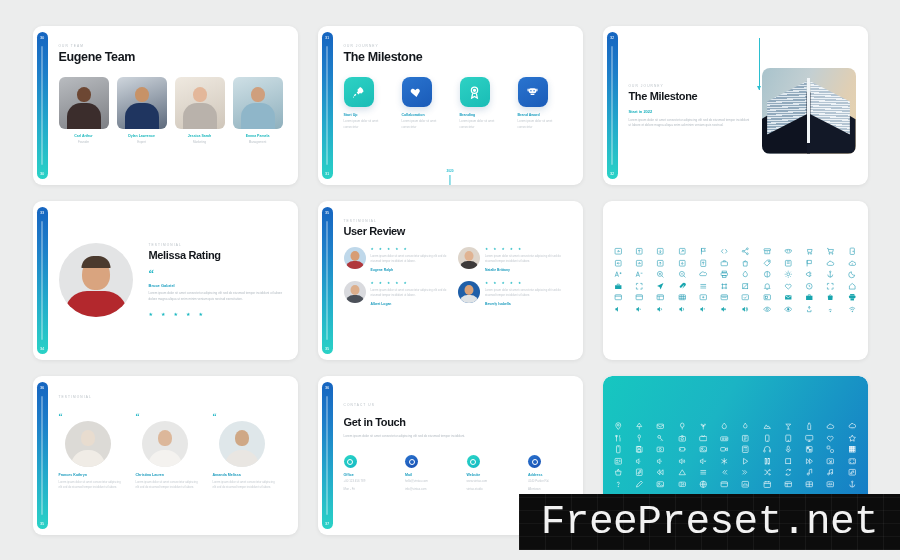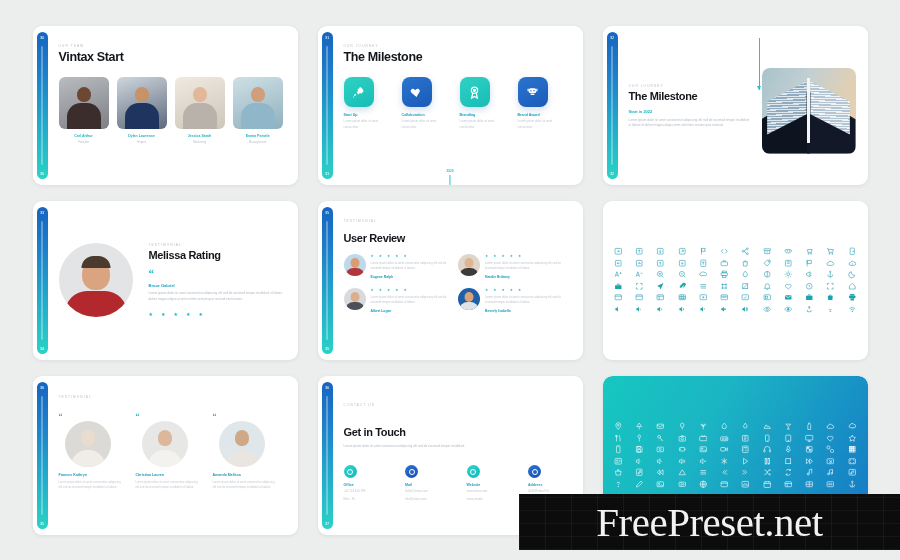--- a/index.html
+++ b/index.html
@@ -191,37 +191,37 @@
   
   .wm {
     position: absolute; left: 519px; top: 494px; width: 381px; height: 56px;
     background:
       repeating-linear-gradient(0deg, rgba(255,255,255,0.045) 0 1px, rgba(0,0,0,0) 1px 13px),
       repeating-linear-gradient(90deg, rgba(255,255,255,0.05) 0 1px, rgba(0,0,0,0) 1px 26px),
       #0c0c0c;
     display: flex; align-items: center; justify-content: center; z-index: 40;
   }
   .wm span {
-    font-family: Liberation Serif, serif; font-size: 41px; color: #f2f2f2;
+    font-family: Liberation Mono, monospace; font-size: 41px; color: #f2f2f2;
     letter-spacing: -0.5px;
   }
 </style>
 </head>
 <body>
 
 <div class="grid">
 
   <div class="cell">
     <div class="slide">
       <div class="rail"></div>
       <div class="rail-num top">30</div>
       <div class="rail-num bot">30</div>
       <div class="body" style="padding-top:18px">
         <div class="eyebrow">OUR TEAM</div>
-        <div class="title" style="margin-top:3px">Vintax Start</div>
+        <div class="title" style="margin-top:3px">Eugene Team</div>
         <div class="team-row" style="margin-top:14px">
           <div class="team-card">
             <div class="photo ph-a">
                 <div class="fig">
                   <div class="head sk-1"></div>
                   <div class="torso to-1"></div>
                 </div>
               </div>
             <div class="tname">Carl Arthur</div>
             <div class="trole">Founder</div>
@@ -372,21 +372,21 @@
     </div>
   </div>
 
   <div class="cell">
     <div class="slide">
       <div class="rail"></div>
       <div class="rail-num top">35</div>
       <div class="rail-num bot">35</div>
       <div class="body" style="padding-top:18px; right:18px">
         <div class="eyebrow">TESTIMONIAL</div>
-        <div class="title sm" style="margin-top:10px">User Review</div>
+        <div class="title sm" style="margin-top:3px">User Review</div>
         <div class="ur-grid" style="margin-top:10px">
           <div class="ur-item">
             <div class="av-sm" style="background:#bfd8ea">
                 <div class="h" style="background:#d79d74"></div>
                 <div class="t" style="background:#b0373c"></div>
               </div>
             <div>
               <div class="mini-stars">
                 <span class="star sm">★</span>
                   <span class="star sm">★</span>
@@ -788,21 +788,21 @@
     </div>
   </div>
 
   <div class="cell">
     <div class="slide">
       <div class="rail"></div>
       <div class="rail-num top">36</div>
       <div class="rail-num bot">37</div>
       <div class="body" style="padding-top:27px">
         <div class="eyebrow">CONTACT US</div>
-        <div class="title sm" style="margin-top:20px">Get in Touch</div>
+        <div class="title sm" style="margin-top:10px">Get in Touch</div>
         <div class="lede" style="margin-top:6px; max-width:125px">Lorem ipsum dolor sit amet consectetur adipiscing elit sed do eiusmod tempor incididunt.</div>
         <div class="gt-row" style="margin-top:16px">
           <div class="gt">
             <div class="gt-ic t">
                 <div class="ring"></div>
               </div>
             <div class="gt-lb">Office</div>
             <div class="gt-tx">+00 123 456 789</div>
             <div class="gt-tx">Mon - Fri</div>
           </div>

